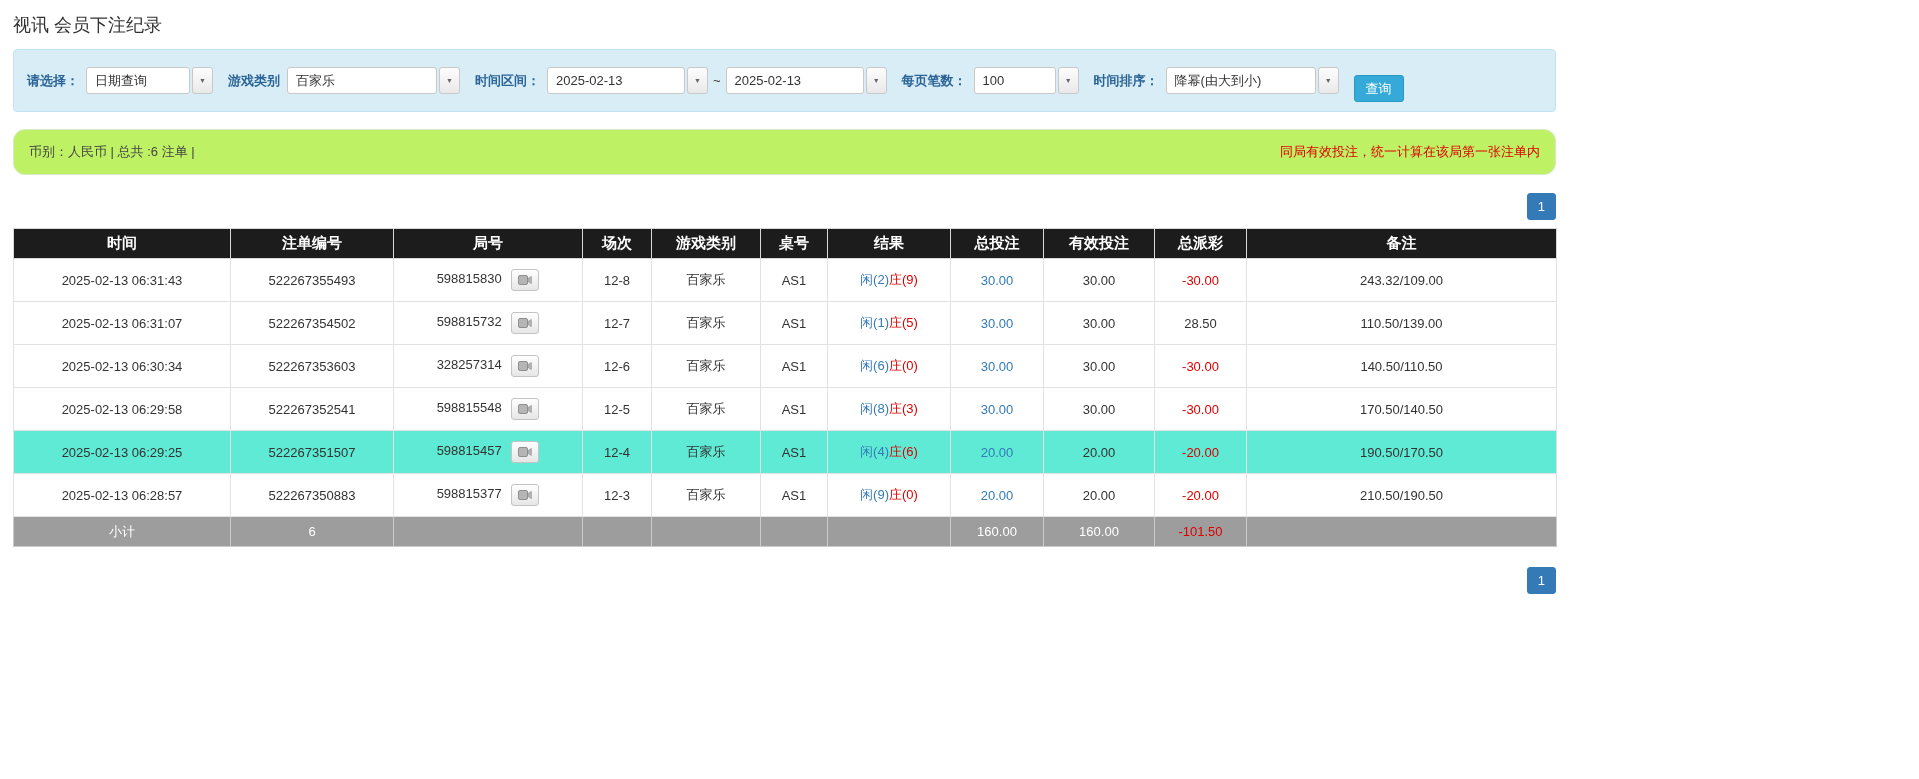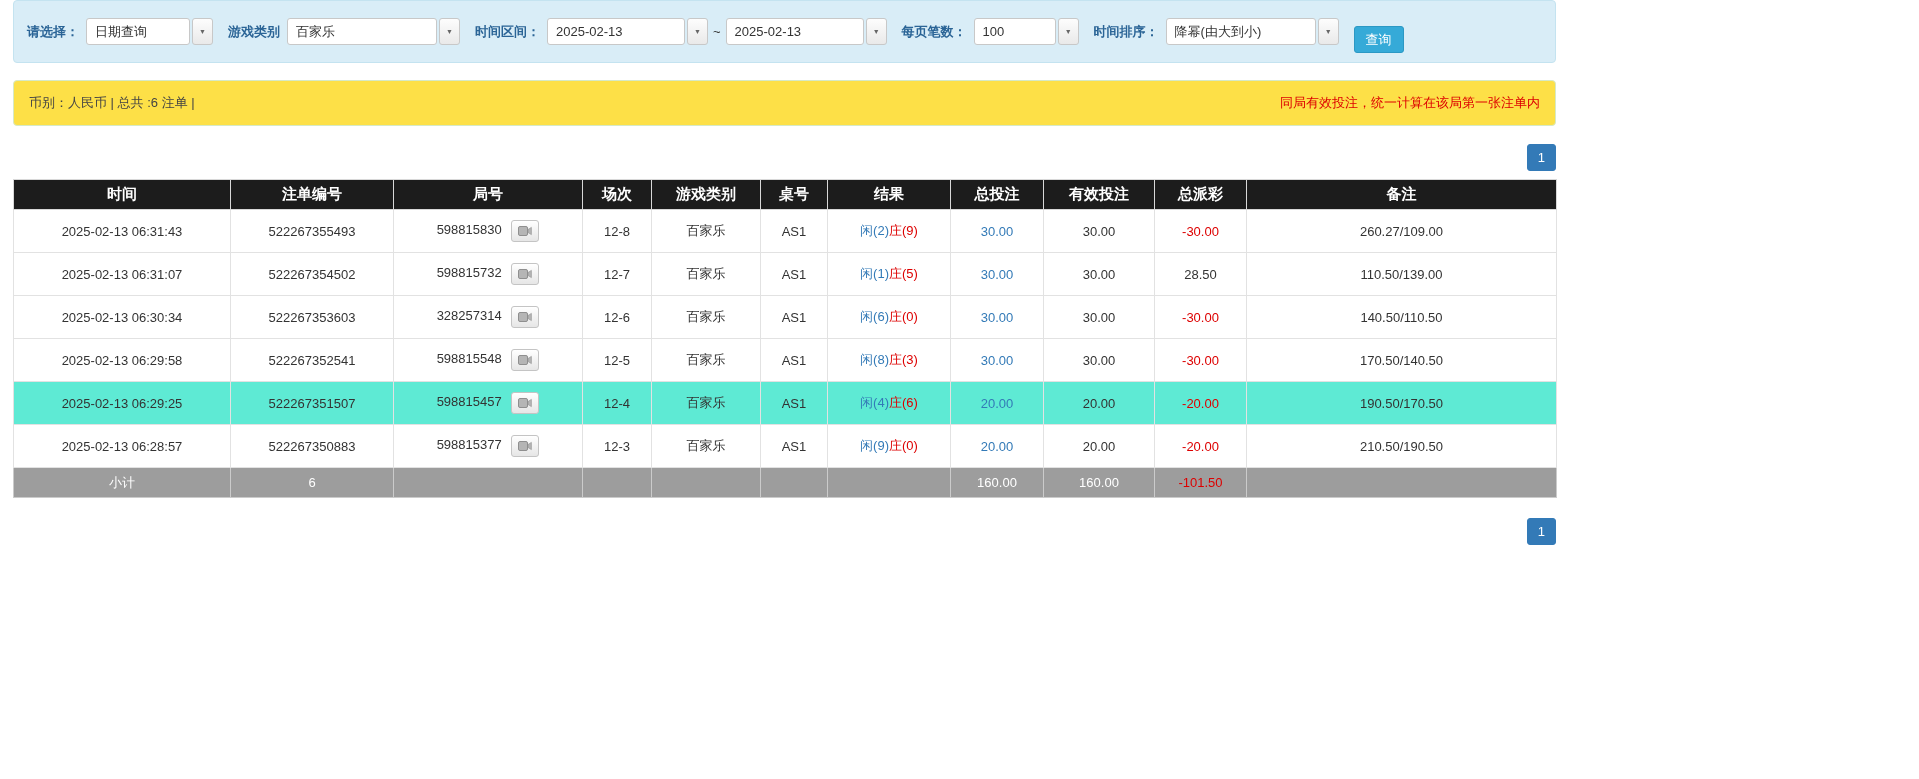--- a/index.html
+++ b/index.html
@@ -62,23 +62,23 @@
     border-radius: 3px;
     color: #fff;
     font-size: 13px;
     cursor: pointer;
     margin-top: 16px;
   }
 
   
   .summary-bar {
     margin-top: 17px;
-    background: #fde047;
+    background: #bef264;
     border: 1px solid #d6e9c6;
-    border-radius: 4px;
+    border-radius: 12px;
     padding: 13px 15px;
     display: flex;
     justify-content: space-between;
     align-items: center;
   }
   .summary-left { color: #444; }
   .summary-right { color: #dd0000; }
 
   
   .pagination { margin: 18px 0 8px; text-align: right; }
@@ -140,20 +140,21 @@
     border-radius: 3px;
     cursor: pointer;
     padding: 0;
   }
 </style>
 </head>
 <body>
 
 <div class="container">
 
+  <div class="page-title">视讯 会员下注纪录</div>
 
   <div class="filter-bar">
     <span class="filter-label first">请选择：</span>
     <div class="dropdown">
       <div class="dd-value" style="width:104px">日期查询</div>
       <div class="dd-caret">▼</div>
     </div>
 
     <span class="filter-label">游戏类别</span>
     <div class="dropdown">
@@ -242,21 +243,21 @@
     <td>百家乐</td>
     <td>AS1</td>
     <td>
       <span class="player">闲(2)</span><span class="banker">庄(9)</span>
     </td>
     <td>
       <span class="blue-link">30.00</span>
     </td>
     <td>30.00</td>
     <td class="auto-neg neg">-30.00</td>
-    <td>260.27/109.00</td>
+    <td>243.32/109.00</td>
   </tr>
         <tr>
     <td>2025-02-13 06:31:07</td>
     <td>522267354502</td>
     <td>
       <span>598815732</span>
       <button class="icon-btn">
         <svg width="14" height="12" viewBox="0 0 14 12">
           <rect x="0.5" y="1.5" width="9" height="9" rx="1.5" fill="#b5b5b5" stroke="#8f8f8f"></rect>
           <path d="M10 4.5 L13.4 2.4 L13.4 9.6 L10 7.5 Z" fill="#b5b5b5" stroke="#8f8f8f" stroke-width="0.6"></path>

